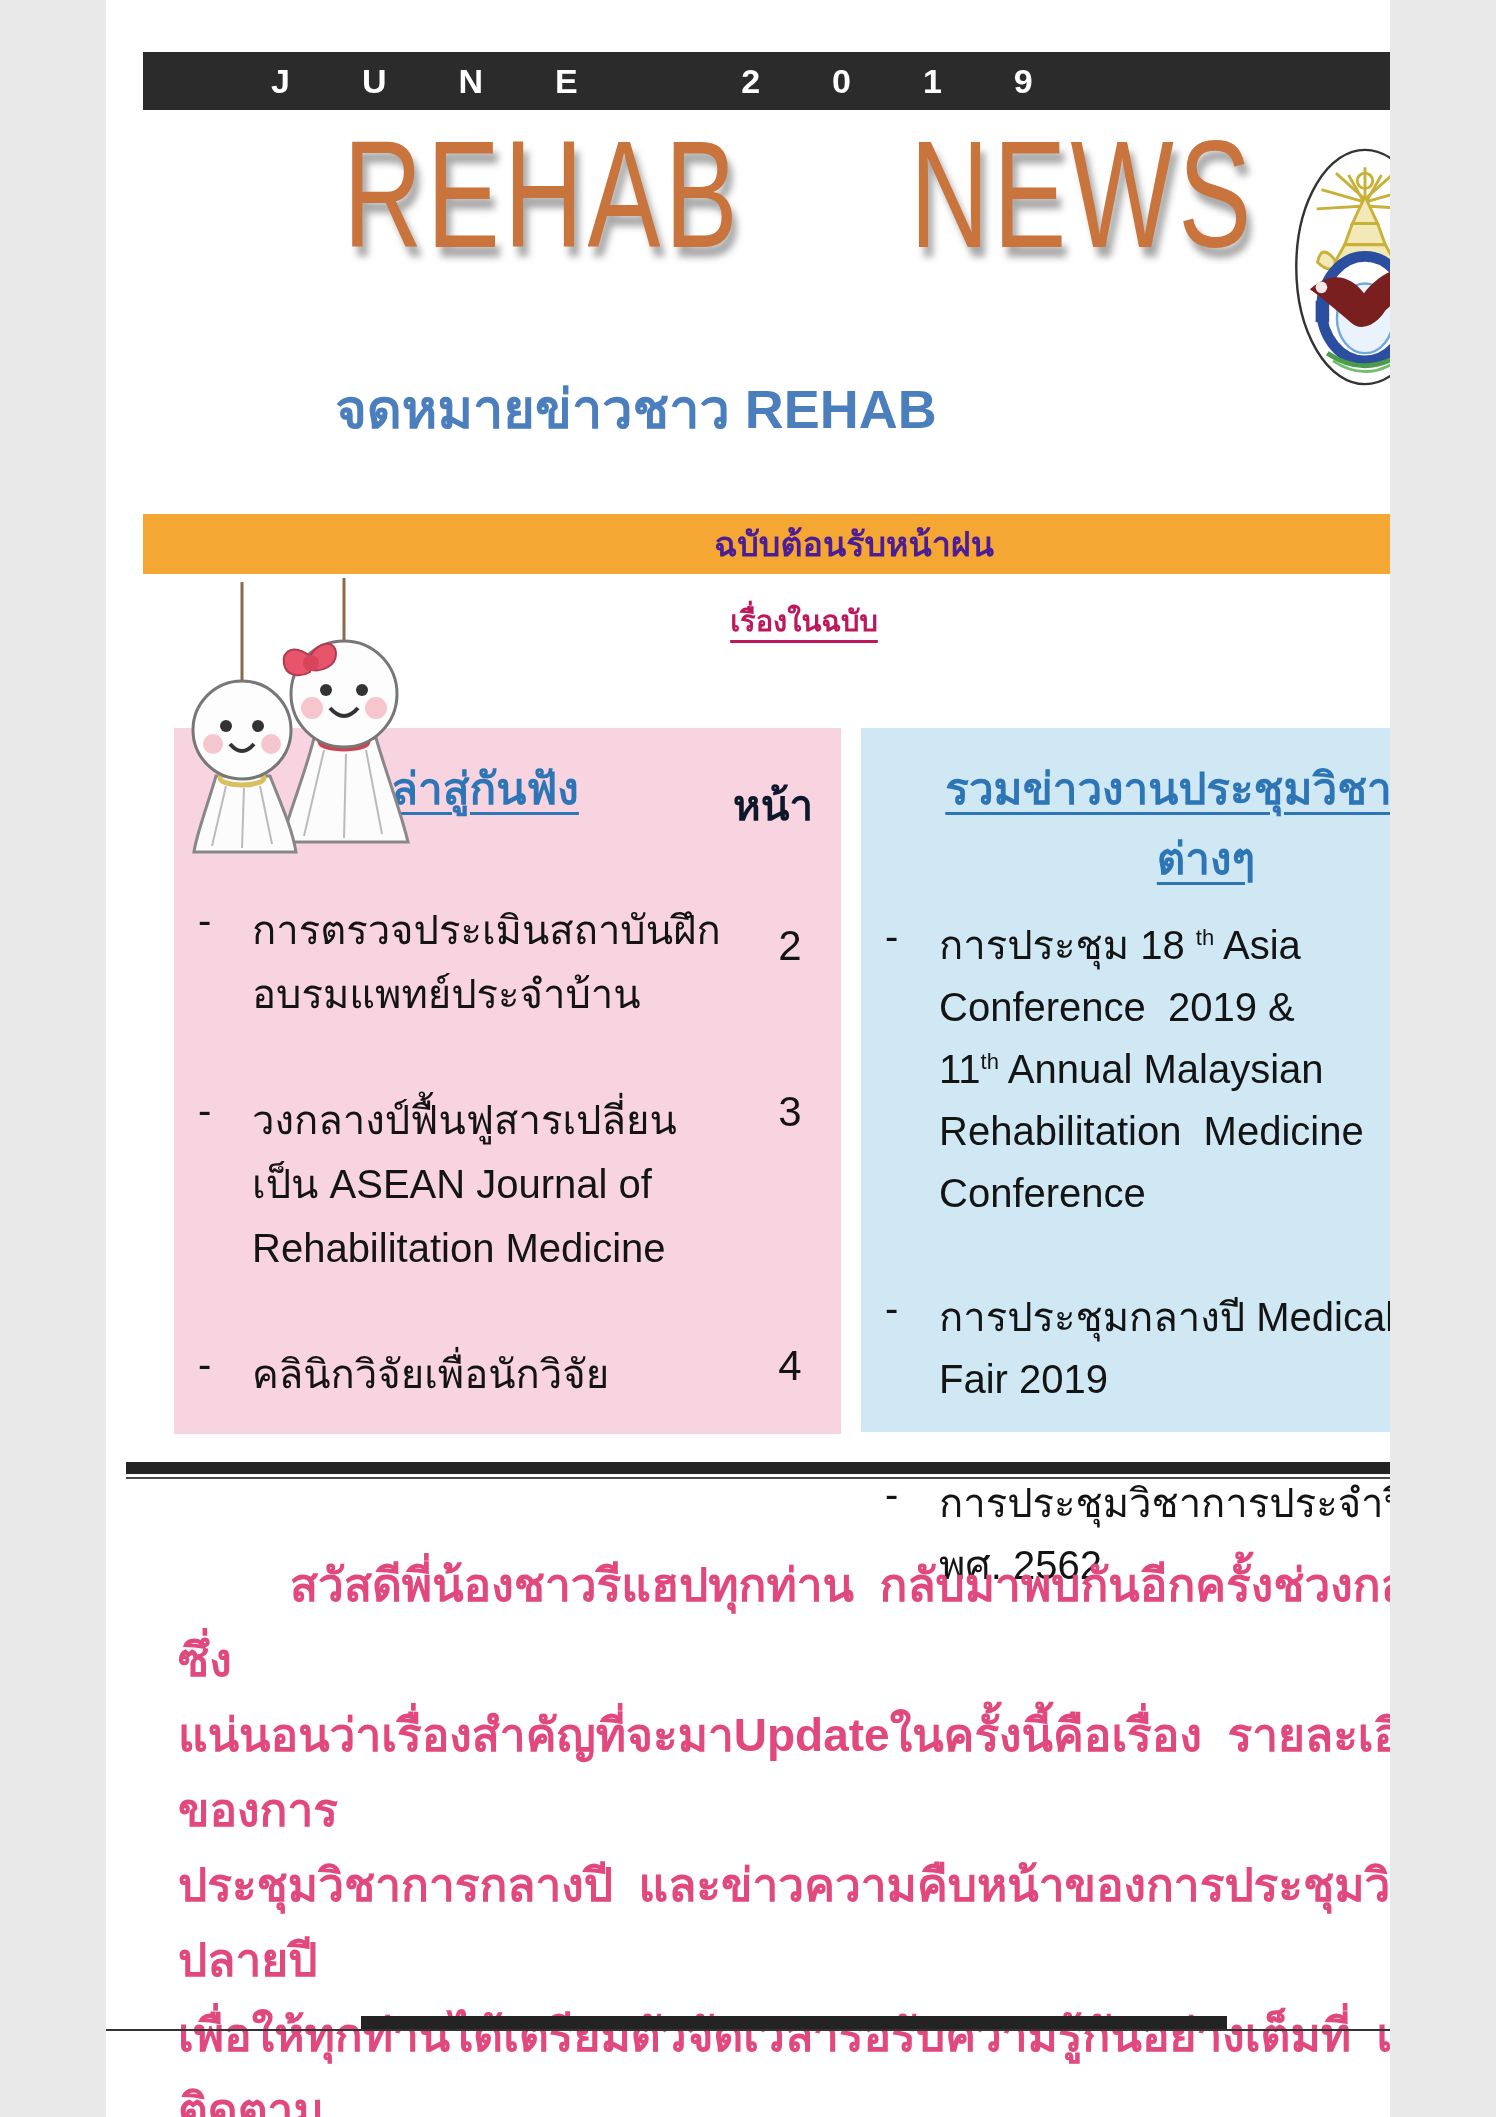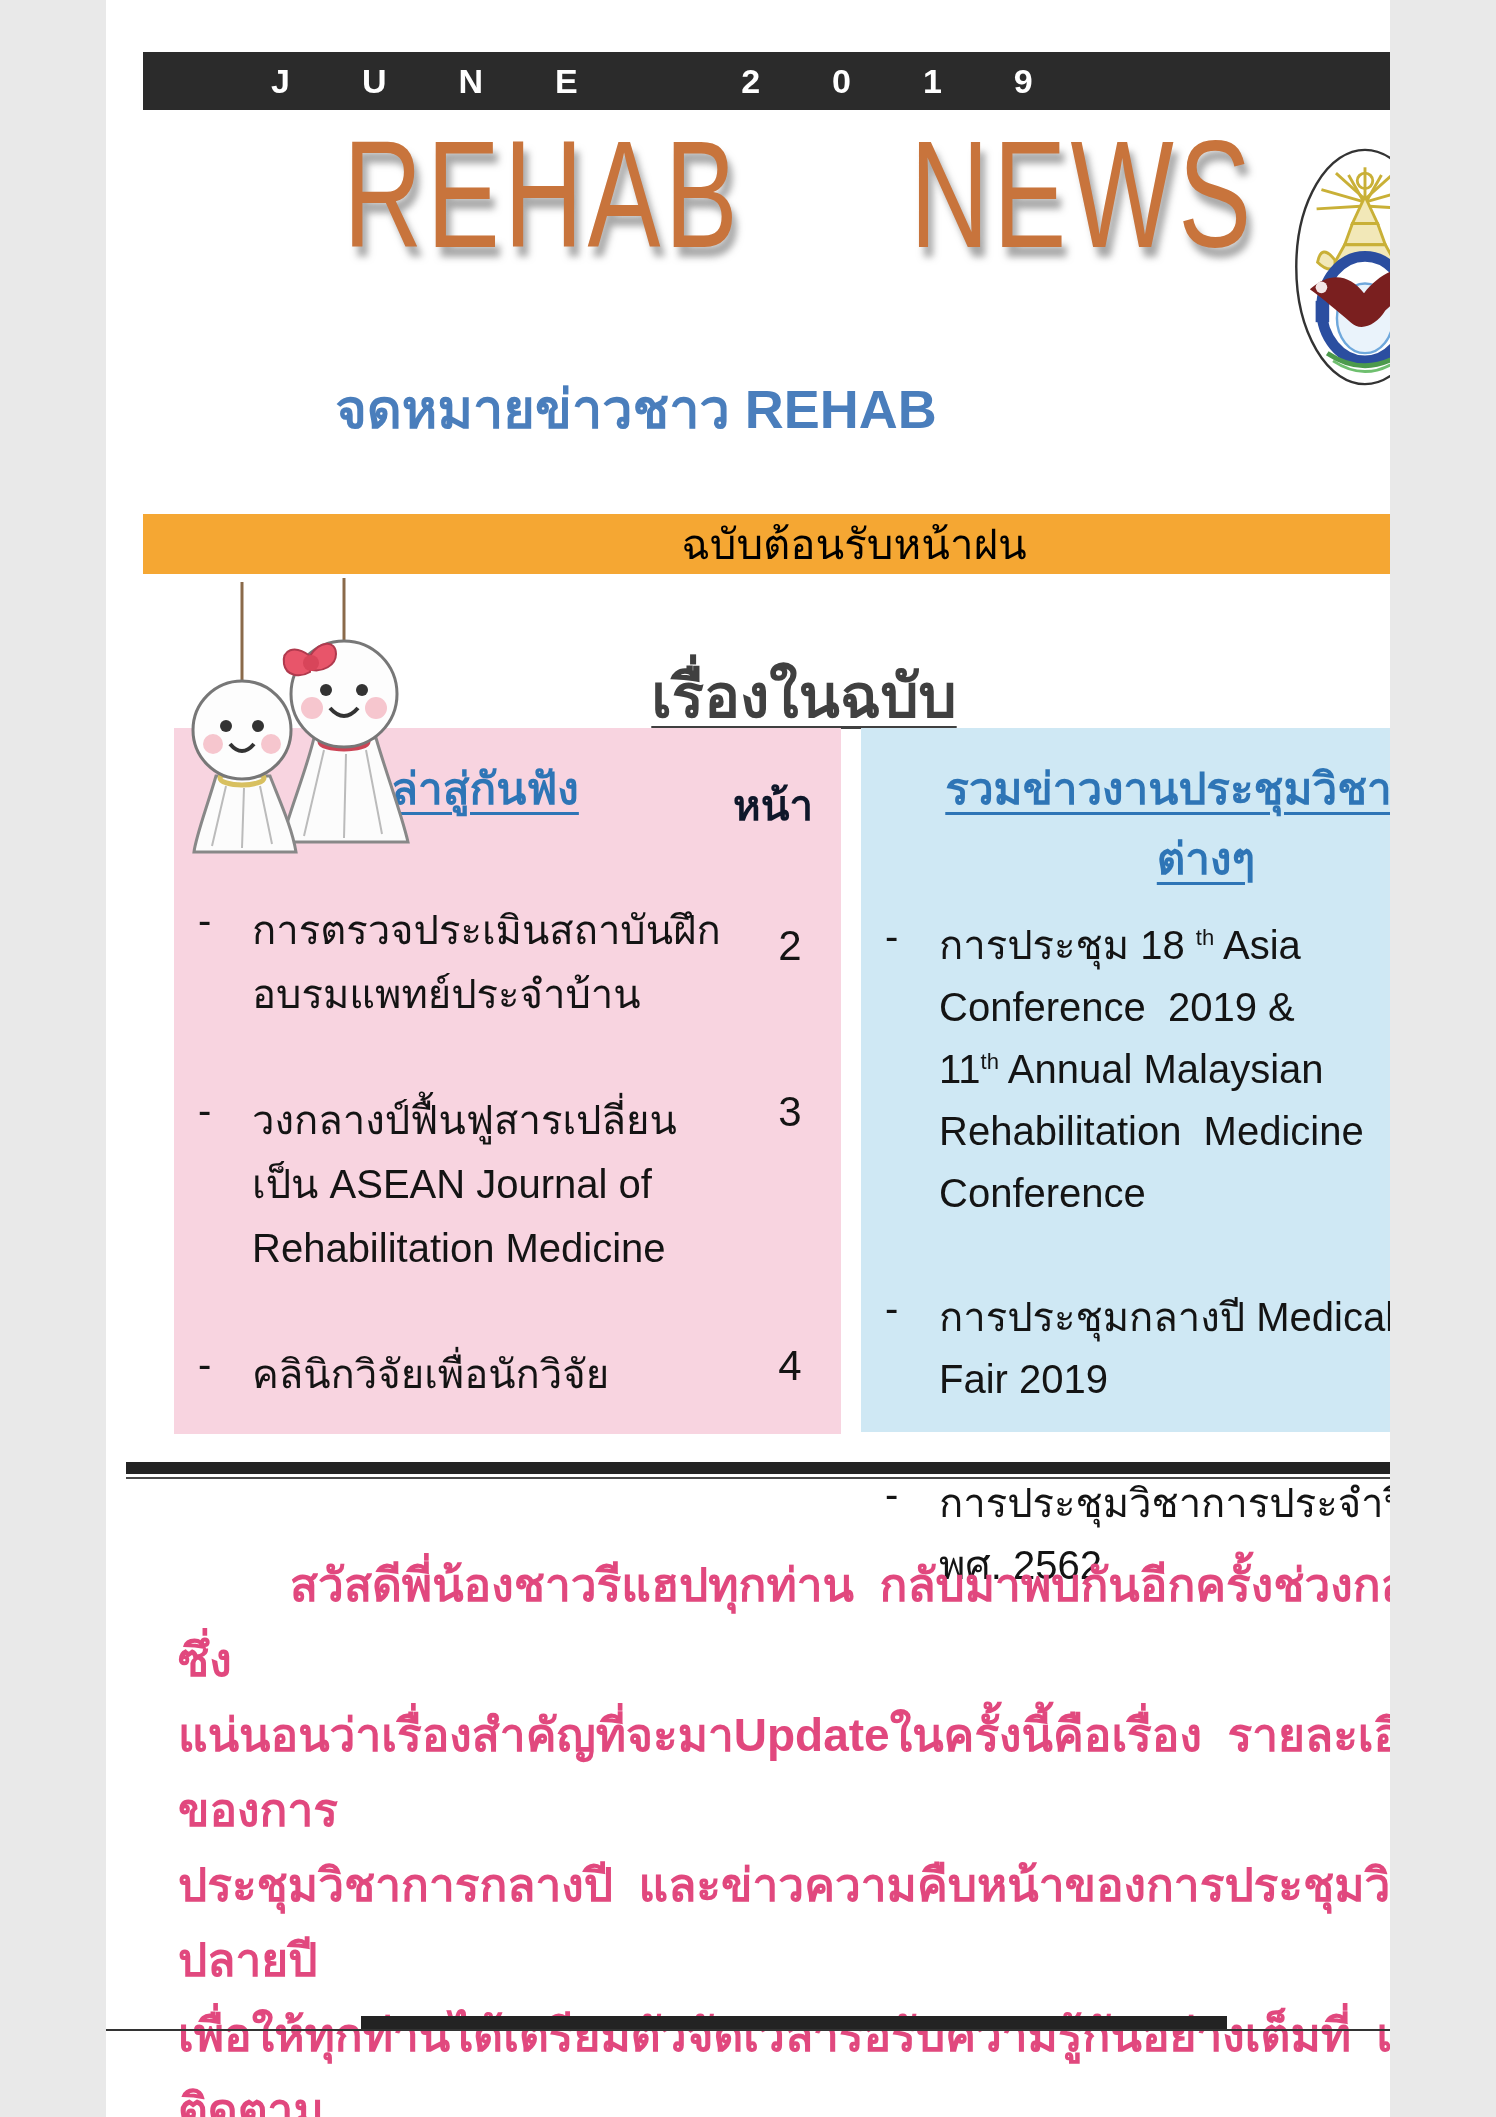--- a/index.html
+++ b/index.html
@@ -16,28 +16,28 @@
   .title-inner{display:inline-block;font-size:152px;line-height:1.0;color:#C8743C;
         letter-spacing:6px;word-spacing:185px;transform:scaleX(.72);transform-origin:center;
         text-shadow:7px 10px 9px rgba(120,120,120,.65);white-space:nowrap;}
   .subtitle{position:absolute;left:180px;top:366px;width:700px;text-align:center;
         font-size:54px;font-weight:bold;color:#4A7EBC;}
   .emblem{position:absolute;left:1186px;top:146px;width:146px;height:242px;}
 
   
   .issue-banner{position:absolute;left:37px;top:514px;width:1422px;height:60px;background:#F5A733;
         display:flex;align-items:center;justify-content:center;}
-  .issue-banner span{font-size:42px;font-weight:normal;color:#000000;}
+  .issue-banner span{font-size:34px;font-weight:bold;color:#4c1d95;}
 
   
   .dolls{position:absolute;left:48px;top:578px;width:292px;height:282px;z-index:5;}
 
   
-  .toc-heading{position:absolute;left:448px;top:648px;width:500px;text-align:center;
-        font-size:60px;font-weight:bold;color:#404040;text-decoration:underline;
+  .toc-heading{position:absolute;left:448px;top:598px;width:500px;text-align:center;
+        font-size:29px;font-weight:bold;color:#be185d;text-decoration:underline;
         text-underline-offset:9px;text-decoration-thickness:3px;}
 
   
   .box{position:absolute;top:728px;box-sizing:border-box;}
   .box.pink{left:68px;width:667px;height:706px;background:#F8D4E0;}
   .box.blue{left:755px;width:690px;height:704px;background:#CFE8F4;}
   .box-head{position:relative;padding-top:26px;min-height:96px;}
   .box-heading{margin:0 auto;width:78%;text-align:center;font-size:44px;font-weight:bold;
         color:#2E75B6;text-decoration:underline;text-underline-offset:8px;text-decoration-thickness:3px;line-height:70px;}
   .box.pink .box-heading{width:46%;margin-left:150px;}

